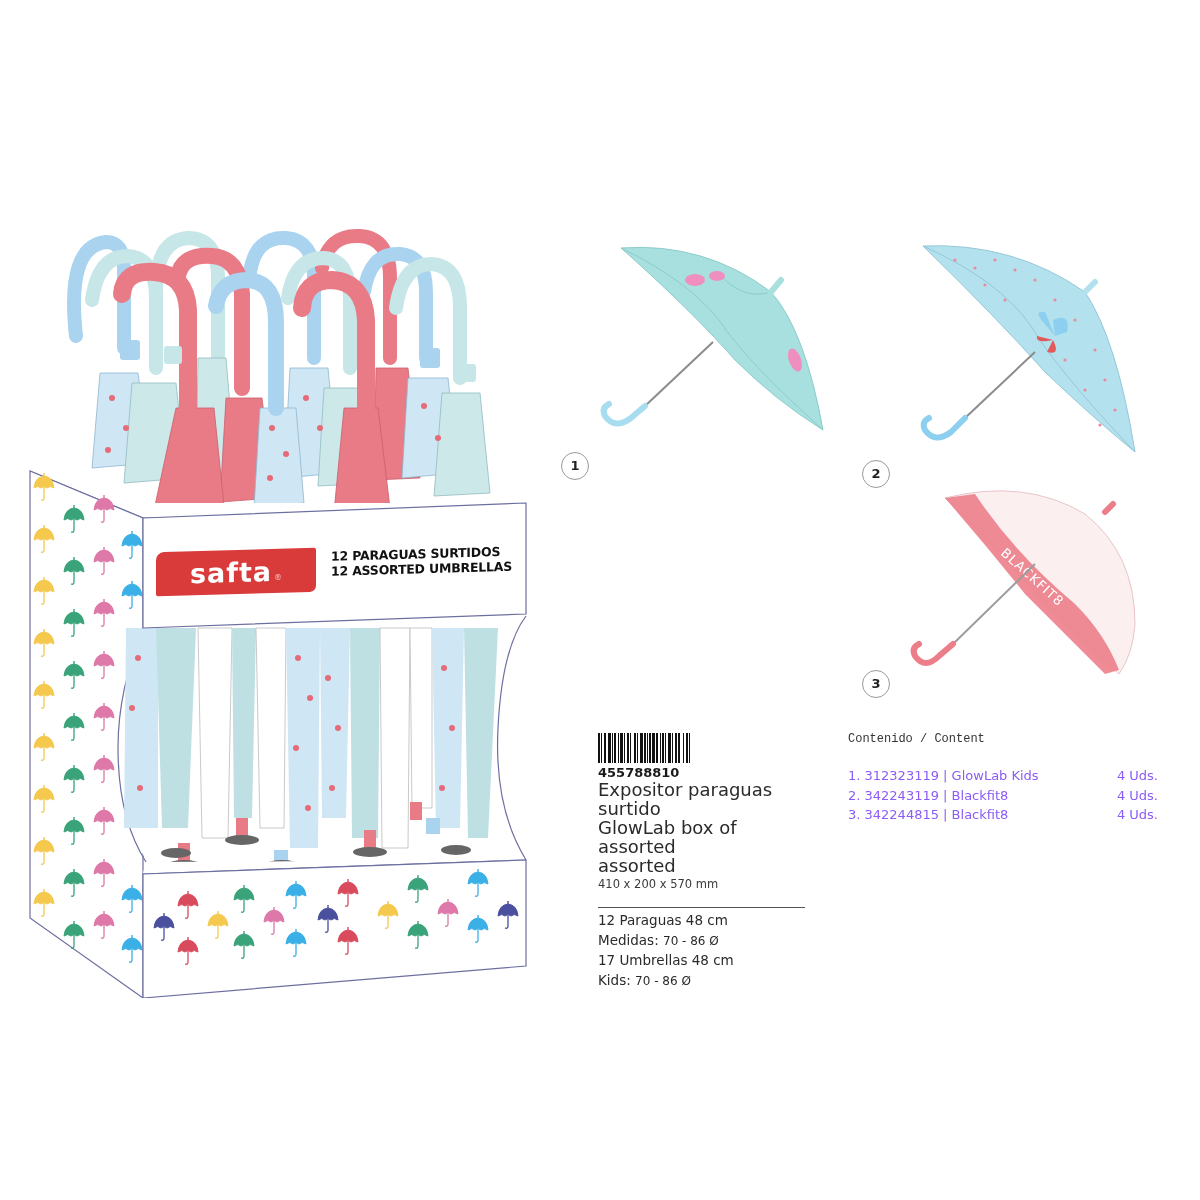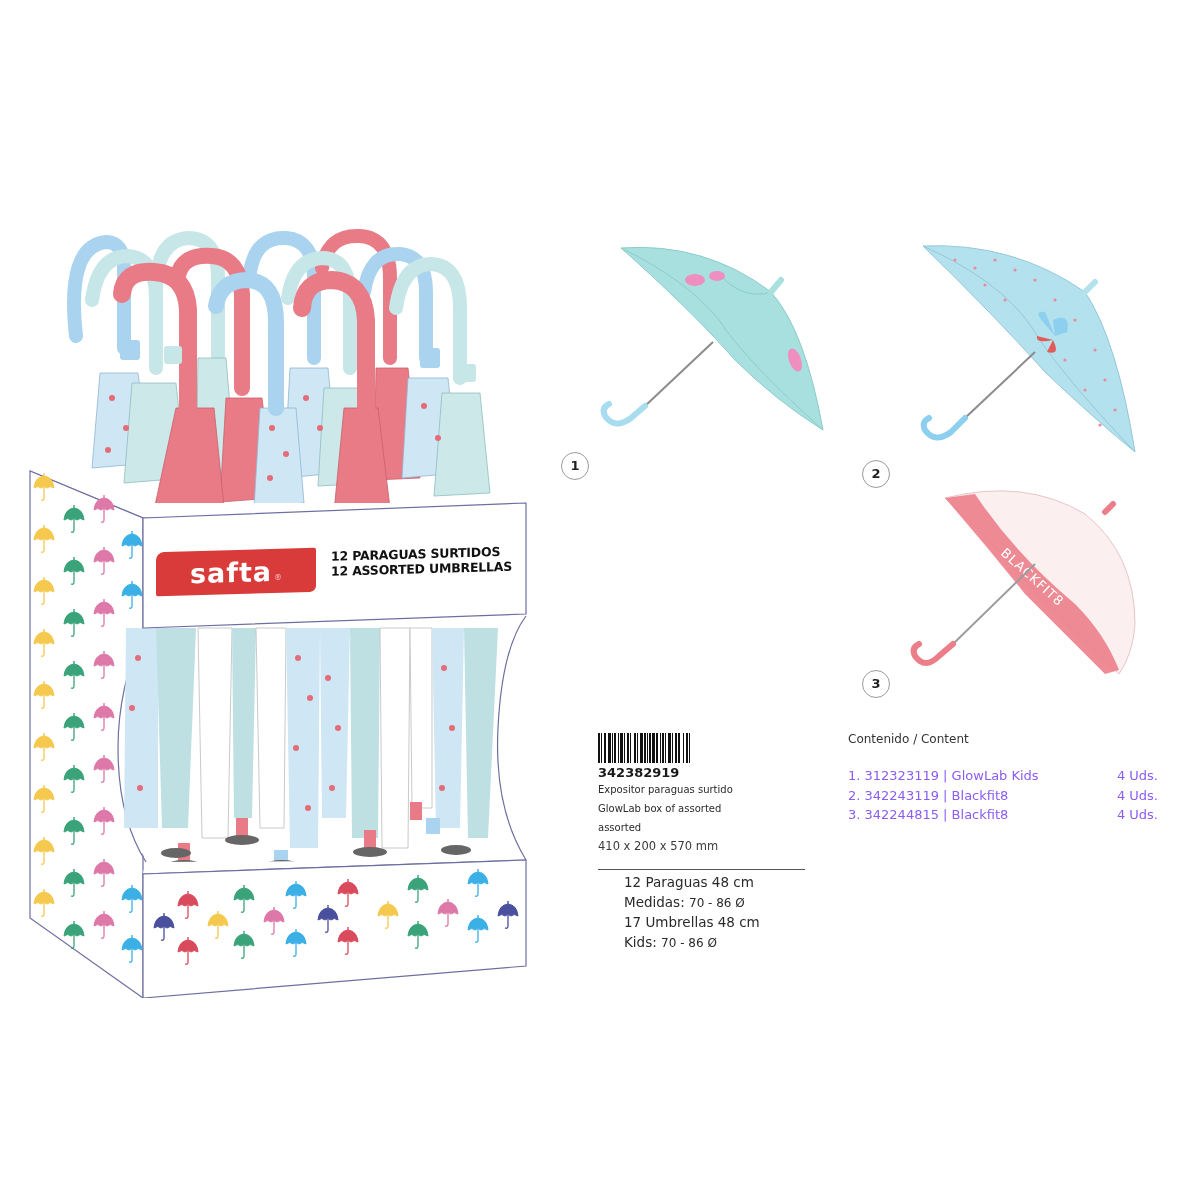--- a/index.html
+++ b/index.html
@@ -9,27 +9,27 @@
   #display-illustration { left: 28px; top: 228px; width: 512px; height: 770px; }
   .prod-img { position: absolute; }
   .num-badge { position: absolute; width: 26px; height: 26px; border: 1px solid #9a9a9a;
                border-radius: 50%; background: #fff; font-family: "DejaVu Sans", sans-serif;
                font-weight: bold; font-size: 13px; color: #222; text-align: center; line-height: 26px; }
   #info { left: 598px; top: 733px; width: 210px; }
   .barcode { display: flex; align-items: stretch; height: 30px; gap: 0; }
   .barcode span { display: block; background: #111; height: 100%; }
   .barcode i { display: block; height: 100%; }
   .ref { font-weight: bold; font-size: 13px; color: #1a1a1a; margin-top: 2px; }
-  .desc { font-size: 10px; line-height: 19px; color: #2a2a2a; }
+  .desc { font-size: 18px; line-height: 19px; color: #2a2a2a; }
   .dims { font-size: 11.5px; color: #3a3a3a; margin-top: 2px; }
   .rule { border-top: 1px solid #555; width: 207px; margin-top: 16px; }
   .spec { font-size: 13.5px; line-height: 19.5px; color: #2a2a2a; }
   .spec .small { font-size: 12px; }
   #contents { left: 848px; top: 732px; width: 310px; }
-  .contents-title { font-size: 12px; color: #333; }
+  .contents-title { font-size: 12px; color: #333; font-family: Liberation Mono, monospace; }
   .content-list { margin-top: 20px; }
   .content-row { display: flex; justify-content: space-between; font-size: 13px; line-height: 19.5px; color: #8b5cf6; }
 </style>
 </head>
 <body>
 
 <div id="display-illustration" class="abs">
   <svg width="512" height="770" viewBox="0 0 512 770" xmlns="http://www.w3.org/2000/svg">
     <defs>
       <g id="mini-umb">
@@ -349,27 +349,27 @@
     <span style="width:2px"></span>
       <i style="width:1px"></i>
       <span style="width:2px"></span>
       <i style="width:3px"></i>
       <span style="width:1px"></span>
       <i style="width:2px"></i>
     <span style="width:2px"></span>
       <i style="width:1px"></i>
       <span style="width:1px"></span>
   </div>
-  <div class="ref">342382919</div>
+  <div class="ref">455788810</div>
   <div class="desc">Expositor paraguas surtido</div>
   <div class="desc">GlowLab box of assorted</div>
   <div class="desc">assorted</div>
   <div class="dims">410 x 200 x 570 mm</div>
   <div class="rule"></div>
-  <div style="margin-top:3px;margin-left:26px;">
+  <div style="margin-top:3px;">
     <div class="spec">12 Paraguas 48 cm</div>
     <div class="spec">
       <span>Medidas:</span>
       <span class="small">70 - 86 Ø</span>
     </div>
     <div class="spec">17 Umbrellas 48 cm</div>
     <div class="spec">
       <span>Kids:</span>
       <span class="small">70 - 86 Ø</span>
     </div>

